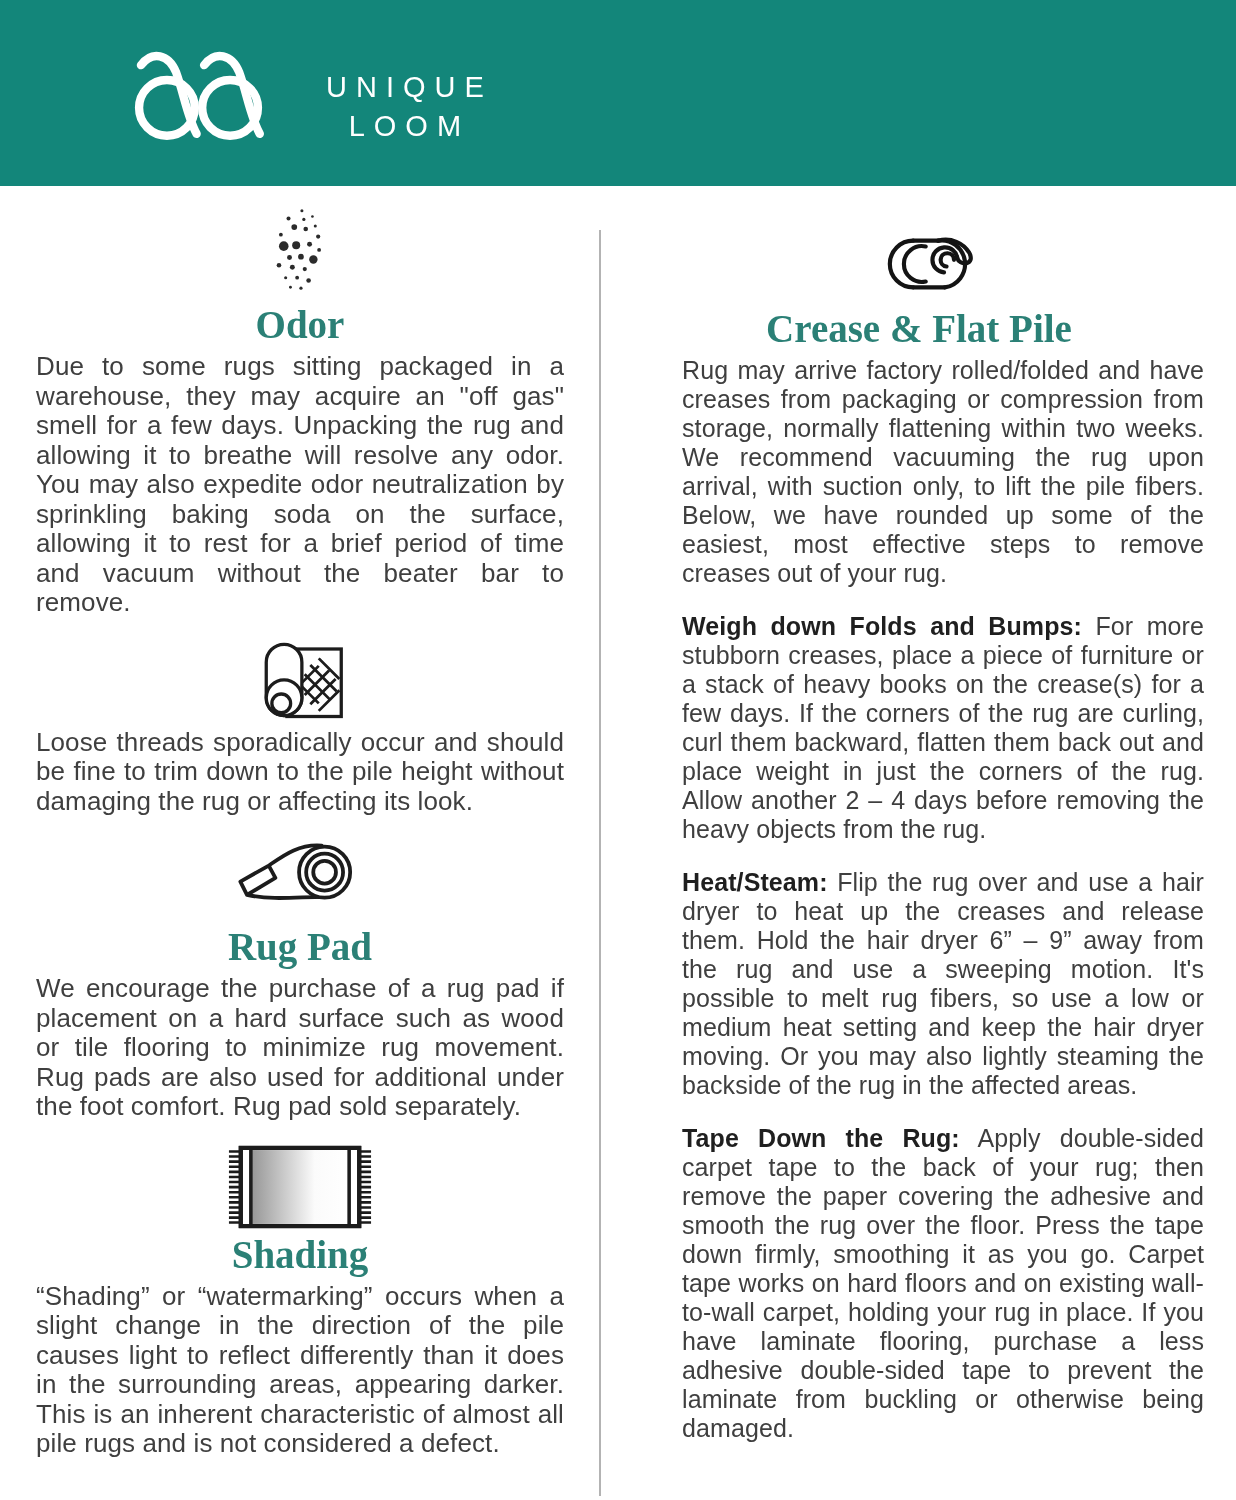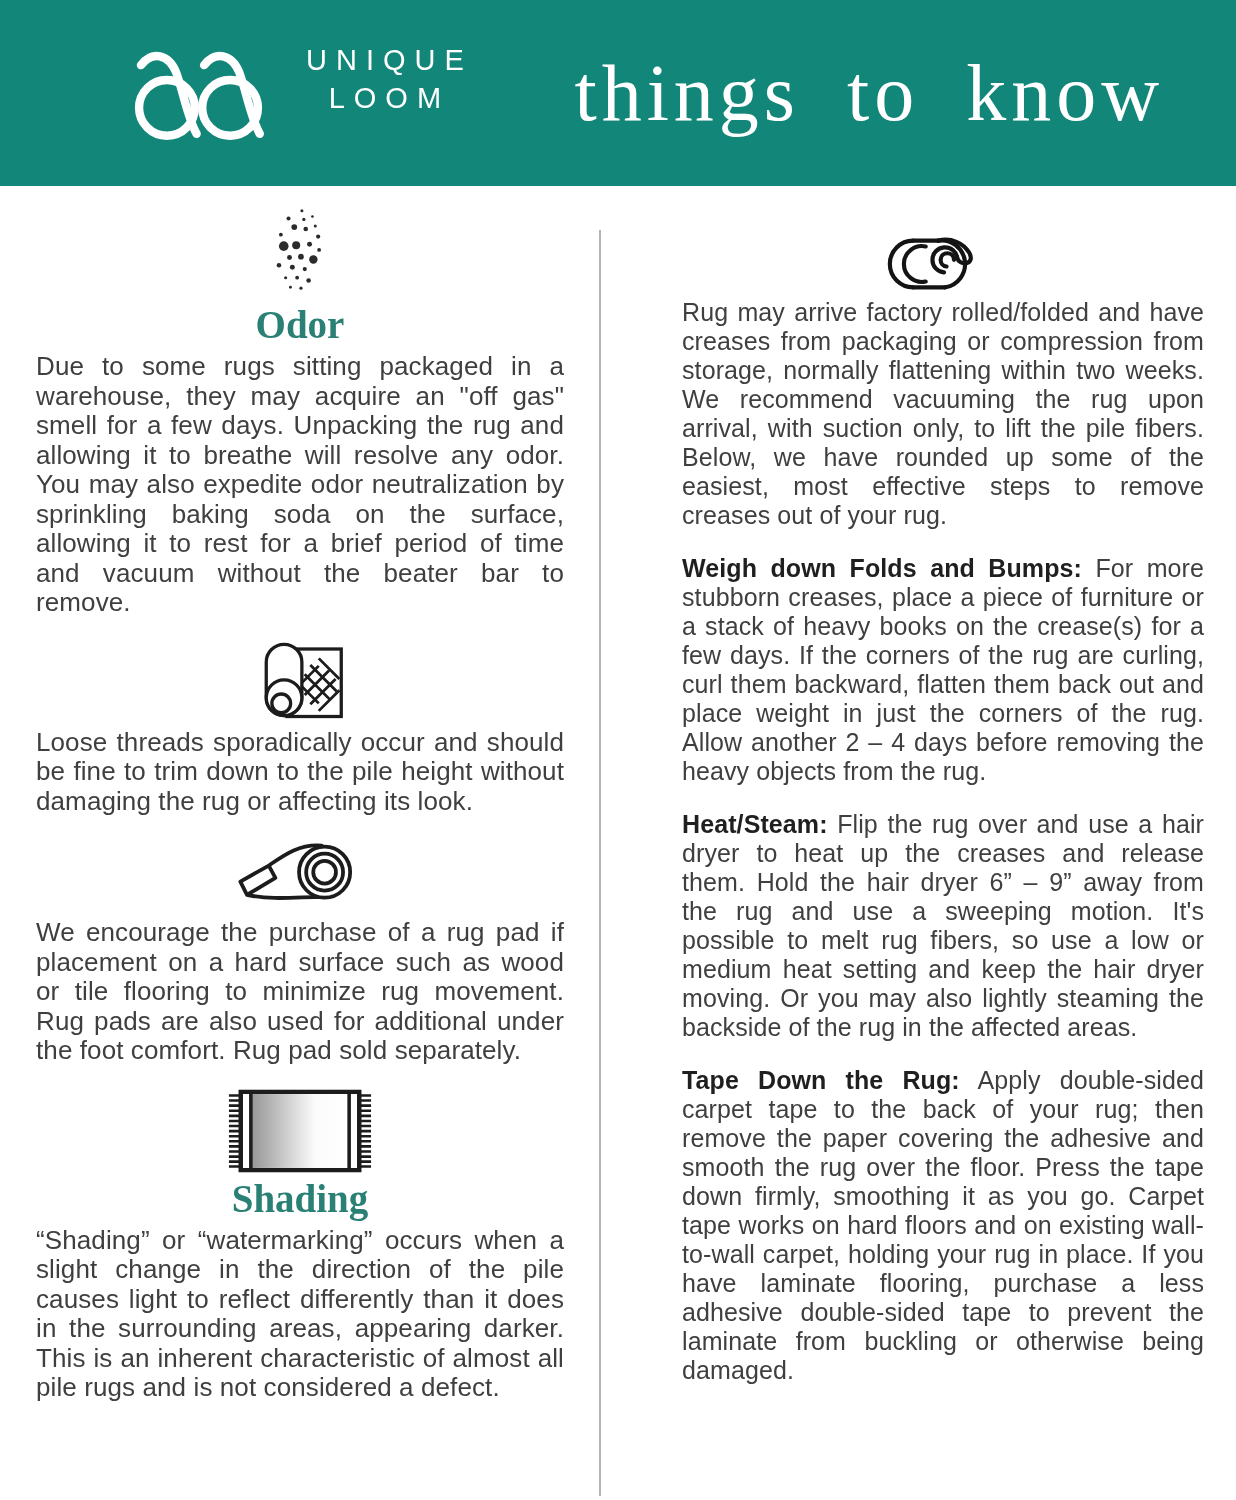--- a/index.html
+++ b/index.html
@@ -1,20 +1,20 @@
 <!DOCTYPE html>
 <html><head>
 <meta charset="utf-8">
 <style>
   html,body{margin:0;padding:0;background:#ffffff;}
   .page{position:relative;width:1236px;height:1500px;background:#ffffff;overflow:hidden;
         font-family:"Liberation Sans",sans-serif;}
   
   .band{height:186px;background:#13867A;display:flex;align-items:center;}
-  .logo{display:flex;align-items:flex-start;margin-left:104px;}
+  .logo{display:flex;align-items:flex-end;gap:20px;margin-left:104px;}
   .logo svg{width:202px;height:104px;display:block;}
   .brand{color:#ffffff;font-size:29px;letter-spacing:9px;line-height:1.32;text-align:center;font-weight:400;}
   .title{color:#ffffff;font-family:"Liberation Serif",serif;font-weight:400;font-size:80px;
          letter-spacing:5px;word-spacing:22px;margin:0 72px 0 auto;white-space:nowrap;}
   
   .content{position:relative;}
   .divider{position:absolute;left:599px;top:44px;height:1266px;width:2px;background:#b3b3b3;}
   .col{position:absolute;top:0;}
   .col-left{left:36px;width:528px;}
   .col-right{left:634px;width:570px;}
@@ -48,21 +48,20 @@
         <circle cx="64" cy="72" r="30"></circle>
         <path d="M36 26 C48 10 66 14 74 34 C82 56 86 82 96 100"></path>
         <circle cx="132" cy="72" r="30"></circle>
         <path d="M104 26 C116 10 134 14 142 34 C150 56 154 82 164 100"></path>
       </svg>
       <div class="brand">
         <div>UNIQUE</div>
         <div>LOOM</div>
       </div>
     </div>
-    <h1 class="title">things to know</h1>
   </header>
 
   <main class="content">
     <div class="divider"></div>
 
     <section class="col col-left">
 
       <div class="sec-odor">
         <div class="iconwrap">
           <svg viewBox="0 0 64 90" width="62" height="86" fill="#2b2b2b">
@@ -113,20 +112,21 @@
       <div class="sec-rugpad">
         <div class="iconwrap">
           <svg viewBox="0 0 150 82" width="142" height="78" fill="none" stroke="#1c1c1c" stroke-width="4" stroke-linejoin="round">
             <path d="M98 10 C74 8 58 20 42 31 L12 48 L19 62 C46 68 74 64 100 64 Z" fill="#ffffff"></path>
             <path d="M42 31 L49 44 L19 62"></path>
             <circle cx="101" cy="38" r="27" fill="#ffffff"></circle>
             <circle cx="101" cy="38" r="19.5" fill="#ffffff"></circle>
             <circle cx="101" cy="38" r="12" fill="#ffffff"></circle>
           </svg>
         </div>
+        <h2>Rug Pad</h2>
         <p class="body">We encourage the purchase of a rug pad if placement on a hard surface such as wood or tile flooring to minimize rug movement. Rug pads are also used for additional under the foot comfort. Rug pad sold separately.</p>
       </div>
 
       <div class="sec-shading">
         <div class="iconwrap">
           <svg viewBox="0 0 126 76" width="150" height="90" fill="none" stroke="#1c1c1c">
             <defs>
               <linearGradient id="shadeGrad" x1="0" y1="0" x2="1" y2="0">
                 <stop offset="0" stop-color="#969696"></stop>
                 <stop offset="0.65" stop-color="#fbfbfb"></stop>
@@ -155,20 +155,21 @@
             <path d="M60 8 A28 28 0 1 0 60 64"></path>
             <path d="M60 8 H90"></path>
             <path d="M60 64 H98"></path>
             <path d="M75 15 A21.5 21.5 0 1 0 75 57"></path>
             <path d="M90 8 A28 28 0 1 1 98 64"></path>
             <path d="M90 8 C106 4 120 11 127 22 C131 29 129 34 124 35 C119 36 114 33 113 29"></path>
             <path d="M113 29 A15 15 0 1 0 97 46"></path>
             <path d="M109 31 A8 8 0 1 0 100 39"></path>
           </svg>
         </div>
+        <h2>Crease &amp; Flat Pile</h2>
         <p class="body">Rug may arrive factory rolled/folded and have creases from packaging or compression from storage, normally flattening within two weeks. We recommend vacuuming the rug upon arrival, with suction only, to lift the pile fibers. Below, we have rounded up some of the easiest, most effective steps to remove creases out of your rug.</p>
 
 
         <p class="body step"><strong>Weigh down Folds and Bumps:</strong> <span>For more stubborn creases, place a piece of furniture or a stack of heavy books on the crease(s) for a few days. If the corners of the rug are curling, curl them backward, flatten them back out and place weight in just the corners of the rug. Allow another 2 – 4 days before removing the heavy objects from the rug.</span></p>
 
         <p class="body step"><strong>Heat/Steam:</strong> <span>Flip the rug over and use a hair dryer to heat up the creases and release them. Hold the hair dryer 6” – 9” away from the rug and use a sweeping motion. It's possible to melt rug fibers, so use a low or medium heat setting and keep the hair dryer moving. Or you may also lightly steaming the backside of the rug in the affected areas.</span></p>
 
         <p class="body step"><strong>Tape Down the Rug:</strong> <span>Apply double-sided carpet tape to the back of your rug; then remove the paper covering the adhesive and smooth the rug over the floor. Press the tape down firmly, smoothing it as you go. Carpet tape works on hard floors and on existing wall-to-wall carpet, holding your rug in place. If you have laminate flooring, purchase a less adhesive double-sided tape to prevent the laminate from buckling or otherwise being damaged.</span></p>
       </div>
 

